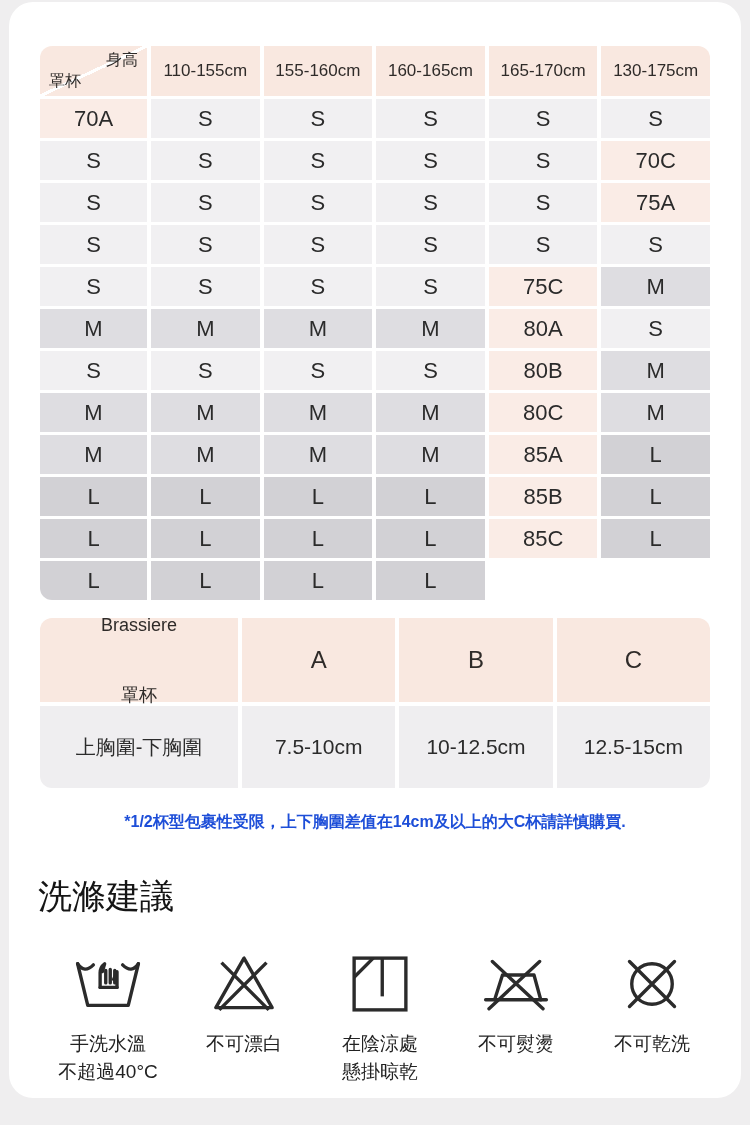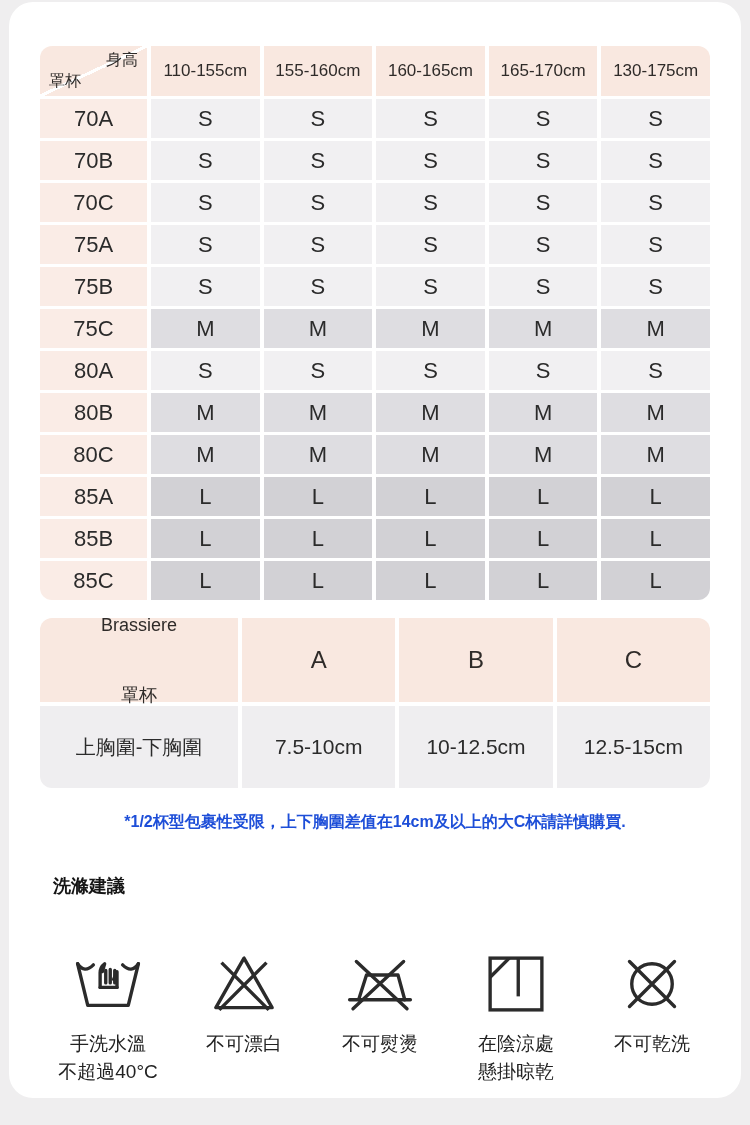--- a/index.html
+++ b/index.html
@@ -60,22 +60,22 @@
     height:82px;display:flex;align-items:center;justify-content:center;
     background:var(--cup-row-bg,#efeef0);font-size:21px;
   }
   .t2 .c.label{font-weight:400;font-size:20px;}
   
   .note{
     position:absolute;top:812px;left:0;width:750px;text-align:center;
     font-size:16px;font-weight:600;color:#1d4ed8;
   }
   .wash-title{
-    position:absolute;left:53px;top:874px;
-    font-size:18px;font-weight:700;color:#151515;
+    position:absolute;left:38px;top:874px;
+    font-size:34px;font-weight:400;color:#151515;
   }
   .wash{position:absolute;left:40px;top:948px;width:680px;display:flex;}
   .wash-item{flex:1;display:flex;flex-direction:column;align-items:center;}
   .wash-item .ic{width:72px;height:72px;}
   .wash-item .ic svg{width:72px;height:72px;display:block;}
   .wash-label{
     margin-top:10px;font-size:19px;line-height:1.45;color:#222222;
     text-align:center;font-weight:500;
   }
 </style>
@@ -94,39 +94,37 @@
     <div class="h">155-160cm</div>
     <div class="h">160-165cm</div>
     <div class="h">165-170cm</div>
     <div class="h">130-175cm</div>
     <div class="rl">70A</div>
     <div class="cell s">S</div>
     <div class="cell s">S</div>
     <div class="cell s">S</div>
     <div class="cell s">S</div>
     <div class="cell s">S</div>
-    <div class="rl">70B</div>
     <div class="cell s">S</div>
     <div class="cell s">S</div>
     <div class="cell s">S</div>
     <div class="cell s">S</div>
     <div class="cell s">S</div>
     <div class="rl">70C</div>
     <div class="cell s">S</div>
     <div class="cell s">S</div>
     <div class="cell s">S</div>
     <div class="cell s">S</div>
     <div class="cell s">S</div>
     <div class="rl">75A</div>
     <div class="cell s">S</div>
     <div class="cell s">S</div>
     <div class="cell s">S</div>
     <div class="cell s">S</div>
     <div class="cell s">S</div>
-    <div class="rl">75B</div>
     <div class="cell s">S</div>
     <div class="cell s">S</div>
     <div class="cell s">S</div>
     <div class="cell s">S</div>
     <div class="cell s">S</div>
     <div class="rl">75C</div>
     <div class="cell m">M</div>
     <div class="cell m">M</div>
     <div class="cell m">M</div>
     <div class="cell m">M</div>
@@ -207,40 +205,40 @@
       <div class="ic">
         <svg viewBox="0 0 64 64" fill="none" stroke="#2b2b2b" stroke-width="3" stroke-linejoin="round">
           <path d="M32 9 L7 53 H57 Z"></path>
           <path d="M12 13 L54 55 M52 13 L10 55"></path>
         </svg>
       </div>
       <div class="wash-label">不可漂白</div>
     </div>
     <div class="wash-item">
       <div class="ic">
+        <svg viewBox="0 0 64 64" fill="none" stroke="#2b2b2b" stroke-width="3">
+          <rect x="9" y="9" width="46" height="46"></rect>
+          <path d="M9 26 L26 9"></path>
+          <path d="M34 9 V43"></path>
+        </svg>
+      </div>
+      <div class="wash-label">在陰涼處<br>懸掛晾乾</div>
+    </div>
+    <div class="wash-item">
+      <div class="ic">
         <svg viewBox="0 0 64 64" fill="none" stroke="#2b2b2b" stroke-width="3" stroke-linecap="round" stroke-linejoin="round">
           <path d="M5 46 H59"></path>
           <path d="M13 46 L20 24 H48 L54 46"></path>
           <path d="M11 12 L56 54 M53 12 L8 54"></path>
         </svg>
       </div>
       <div class="wash-label">不可熨燙</div>
     </div>
     <div class="wash-item">
       <div class="ic">
-        <svg viewBox="0 0 64 64" fill="none" stroke="#2b2b2b" stroke-width="3">
-          <rect x="9" y="9" width="46" height="46"></rect>
-          <path d="M9 26 L26 9"></path>
-          <path d="M34 9 V43"></path>
-        </svg>
-      </div>
-      <div class="wash-label">在陰涼處<br>懸掛晾乾</div>
-    </div>
-    <div class="wash-item">
-      <div class="ic">
         <svg viewBox="0 0 64 64" fill="none" stroke="#2b2b2b" stroke-width="3" stroke-linecap="round">
           <circle cx="32" cy="32" r="18"></circle>
           <path d="M12 12 L52 52 M52 12 L12 52"></path>
         </svg>
       </div>
       <div class="wash-label">不可乾洗</div>
     </div>
   </div>
 
 </body></html>

